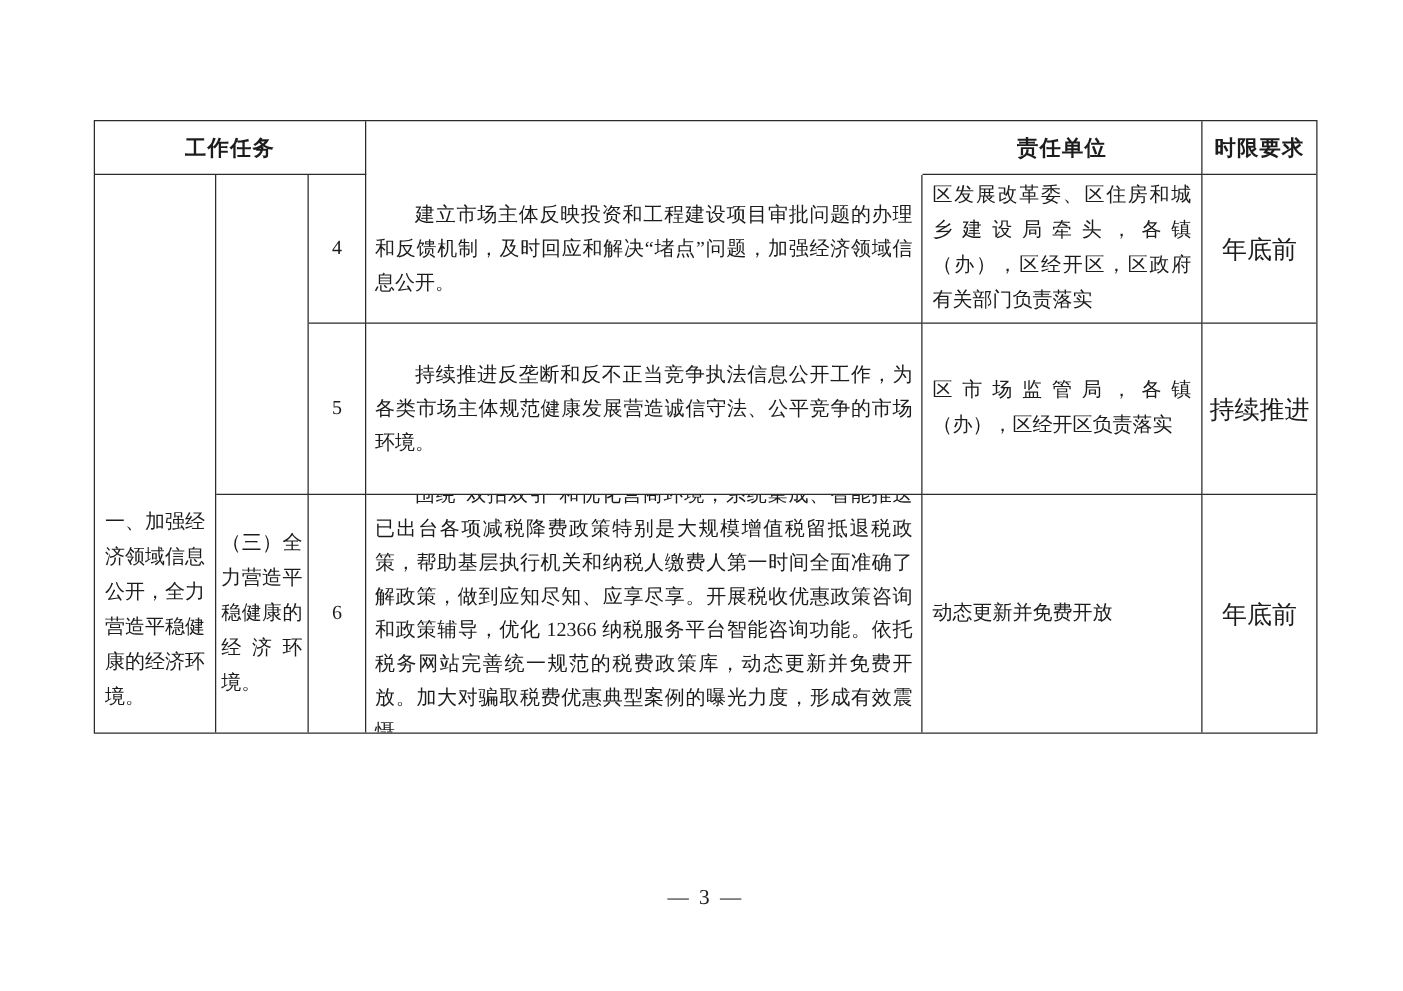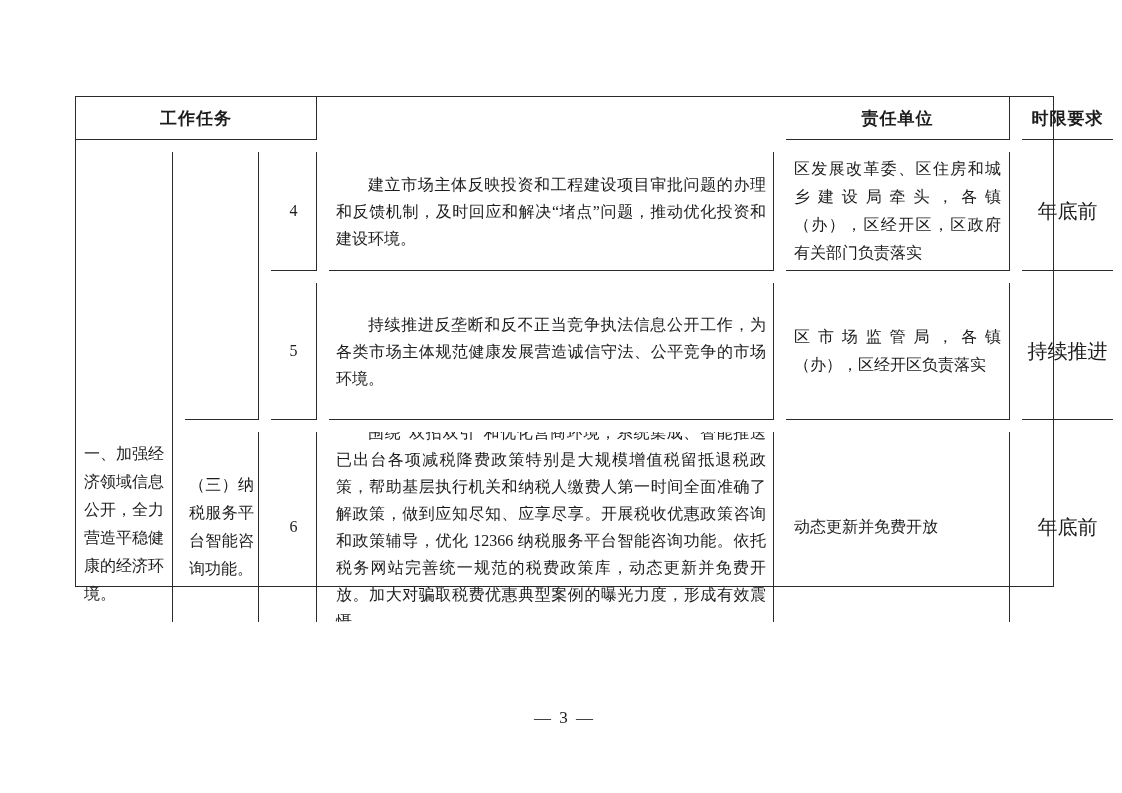--- a/index.html
+++ b/index.html
@@ -16,21 +16,20 @@
   .task-table {
     position: absolute;
     left: 75px;
     top: 96px;
     width: 979px;
     height: 491px;
     border: 1px solid #2b2b2b;
     display: grid;
     grid-template-columns: 97px 74px 46px 445px 224px 91px;
     grid-template-rows: 43px 119px 137px 190px;
-    gap: 12px;
   }
   .cell {
     border-right: 1px solid #2b2b2b;
     border-bottom: 1px solid #2b2b2b;
     display: flex;
     align-items: center;
     justify-content: center;
     overflow: hidden;
   }
   .no-r { border-right: none; }
@@ -119,28 +118,28 @@
     <div class="cell hdr h-time no-r">
       <span>时限要求</span>
     </div>
 
     <div class="cell c-group no-b">
       <div class="group-text">一、加强经济领域信息公开，全力营造平稳健康的经济环境。</div>
     </div>
 
     <div class="cell c-subempty"></div>
     <div class="cell c-sub no-b">
-      <div class="sub-text">（三）纳税服务平台智能咨询功能。</div>
+      <div class="sub-text">（三）全力营造平稳健康的经济环境。</div>
     </div>
 
     <div class="cell c-num4">
       <span class="num-text">4</span>
     </div>
     <div class="cell c-req4">
-      <div class="req-text">建立市场主体反映投资和工程建设项目审批问题的办理和反馈机制，及时回应和解决“堵点”问题，推动优化投资和建设环境。</div>
+      <div class="req-text">建立市场主体反映投资和工程建设项目审批问题的办理和反馈机制，及时回应和解决“堵点”问题，加强经济领域信息公开。</div>
     </div>
     <div class="cell c-resp4">
       <div class="resp-text">区发展改革委、区住房和城乡建设局牵头，各镇（办），区经开区，区政府有关部门负责落实</div>
     </div>
     <div class="cell c-time4 no-r">
       <span class="time-text">年底前</span>
     </div>
 
     <div class="cell c-num5">
       <span class="num-text">5</span>

